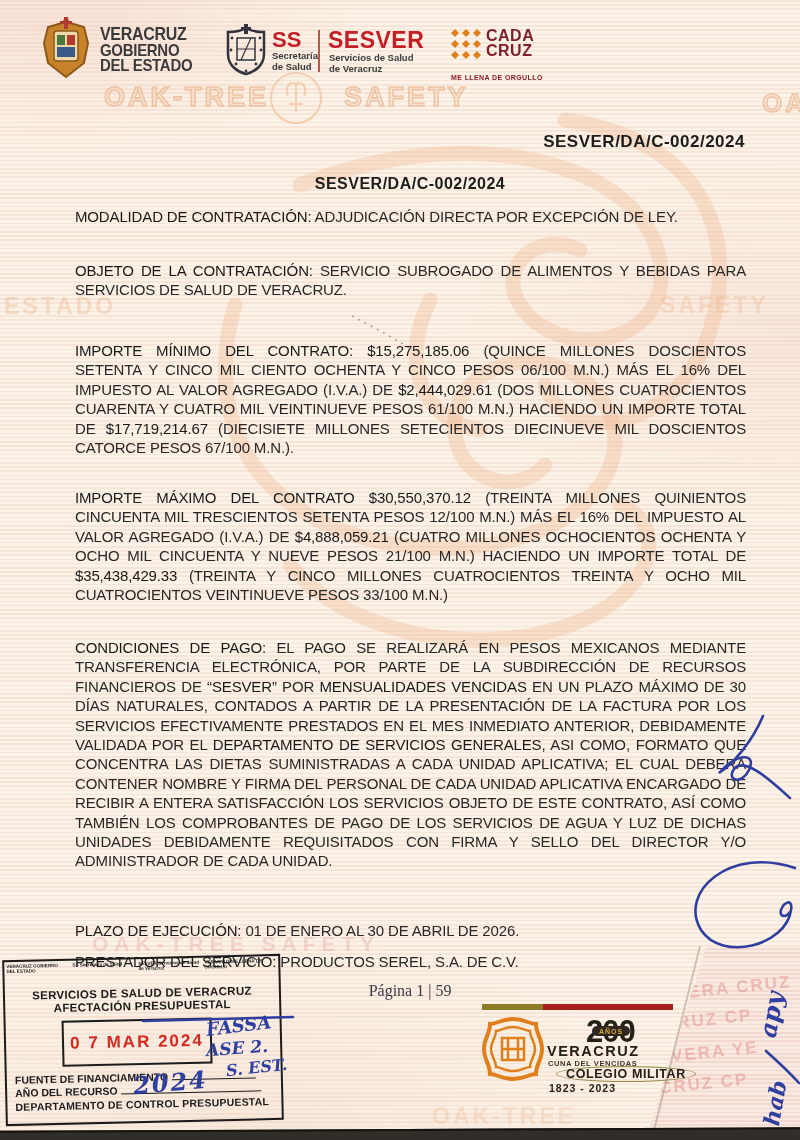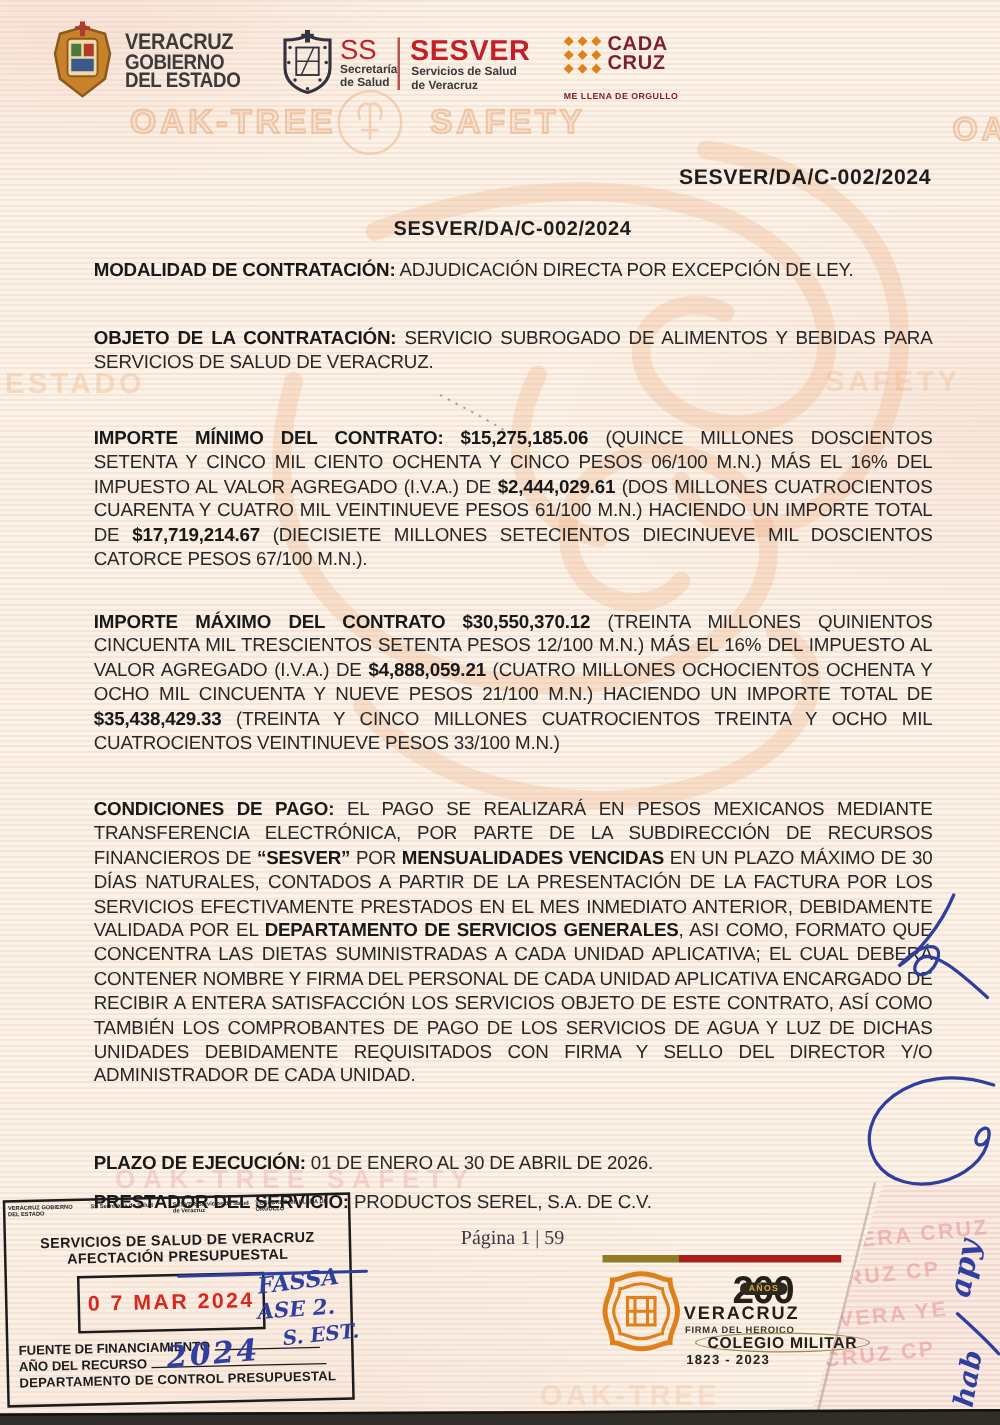--- a/index.html
+++ b/index.html
@@ -17,34 +17,34 @@
       color:rgba(240,205,175,.38);-webkit-text-stroke:1.5px rgba(231,162,112,.5);}
   .wm2{position:absolute;font-weight:800;white-space:nowrap;color:rgba(236,177,132,.5);}
   .wm-pink{position:absolute;font-weight:800;white-space:nowrap;color:rgba(231,148,148,.33);margin-top:32px;}
   .swirl{position:absolute;left:0;top:0;}
   
   .crest{position:absolute;left:40px;top:17px;}
   .gov-text{position:absolute;left:100px;top:27px;color:#3b3b3b;font-weight:800;
             line-height:13.5px;font-size:15px;letter-spacing:-.3px;transform:scaleY(1.12);transform-origin:top left;}
   .gov-text .l1{font-size:16px;}
   .ss-shield{position:absolute;left:224px;top:24px;}
-  .ss-abbr{position:absolute;left:272px;top:27px;color:#c41e26;font-weight:400;font-size:22px;}
+  .ss-abbr{position:absolute;left:272px;top:27px;color:#c41e26;font-weight:700;font-size:22px;}
   .ss-sub{position:absolute;left:272px;top:50px;color:#3a3a3a;font-size:9.5px;font-weight:700;line-height:11px;}
   .hdr-divider{position:absolute;left:318px;top:30px;width:1.5px;height:42px;background:#b8574f;}
   .sesver-abbr{position:absolute;left:328px;top:27px;color:#c41e26;font-weight:800;font-size:23px;letter-spacing:.5px;}
   .sesver-sub{position:absolute;left:329px;top:52px;color:#3a3a3a;font-size:9.5px;font-weight:700;line-height:11px;}
   .vc-icon{position:absolute;left:450px;top:27px;}
   .vc-text{position:absolute;left:486px;top:28px;color:#7d1f2b;font-weight:800;font-size:16px;line-height:15px;letter-spacing:.5px;}
   .vc-tag{position:absolute;left:451px;top:74px;color:#8b1d26;font-weight:800;font-size:7px;letter-spacing:.4px;}
   
   .ref-right{position:absolute;top:132px;right:55px;font-weight:800;font-size:17px;color:#1d1d1d;letter-spacing:.5px;}
   .ref-center{position:absolute;top:175px;left:75px;width:670px;text-align:center;font-weight:800;font-size:16px;color:#1d1d1d;letter-spacing:.5px;}
   .para{position:absolute;left:75px;width:671px;font-size:15px;line-height:19.4px;color:#272727;
         text-align:justify;letter-spacing:-.15px;}
-  .para .b{font-weight:700;color:#191919;}
+  .para .b{font-weight:400;color:#191919;}
   .p0{top:207px;} .p1{top:261px;} .p2{top:341px;} .p3{top:488px;} .p4{top:638px;} .p5{top:921px;} .p6{top:952px;}
   .page-label{position:absolute;top:982px;left:75px;width:670px;text-align:center;
               font-family:"Liberation Serif",serif;font-size:16px;color:#3a3a44;}
   
   .stamp{position:absolute;left:4px;top:957px;width:274px;height:162px;border:2.5px solid #1c1c1c;
          transform:rotate(-1.3deg);color:#1c1c1c;z-index:6;}
   .stamp-mini{position:absolute;left:2px;top:2px;width:266px;display:flex;gap:4px;}
   .stamp-mini span{font-size:4.6px;font-weight:800;line-height:5px;color:#262626;width:62px;overflow:hidden;}
   .stamp-org{position:absolute;left:0;top:28px;width:100%;text-align:center;font-weight:800;font-size:11.5px;letter-spacing:.3px;}
   .stamp-dept{position:absolute;left:0;top:41px;width:100%;text-align:center;font-weight:800;font-size:11.5px;letter-spacing:.3px;}
@@ -195,21 +195,21 @@
     <g fill="none" stroke="#e0801c">
       <path d="M32,3 C44,3 48,8 55,8 C55,18 61,22 61,33 C61,44 55,48 55,58 C48,58 44,63 32,63 C20,63 16,58 9,58 C9,48 3,44 3,33 C3,22 9,18 9,8 C16,8 20,3 32,3 Z" stroke-width="4"></path>
       <path d="M32,11 C41,11 44,15 49,15 C49,22 54,25 54,33 C54,41 49,44 49,51 C44,51 41,55 32,55 C23,55 20,51 15,51 C15,44 10,41 10,33 C10,25 15,22 15,15 C20,15 23,11 32,11 Z" stroke-width="2.5"></path>
       <rect x="21" y="22" width="22" height="22" stroke-width="2.5"></rect>
       <path d="M27,22 v22 M37,22 v22 M21,33 h22" stroke-width="2.5"></path>
     </g>
   </svg>
   <div class="bic-200">200</div>
   <div class="bic-anos">AÑOS</div>
   <div class="bic-state">VERACRUZ</div>
-  <div class="bic-cuna">FIRMA DEL HEROICO</div>
+  <div class="bic-cuna">CUNA DEL VENCIDAS</div>
   <div class="bic-colegio">COLEGIO MILITAR</div>
   <div class="bic-years">1823 - 2023</div>
 
   <div class="stamp">
     <div class="stamp-mini">
       <span>VERACRUZ GOBIERNO DEL ESTADO</span>
       <span>SS Secretaría de Salud</span>
       <span>SESVER Servicios de Salud de Veracruz</span>
       <span>VERACRUZ ME LLENA DE ORGULLO</span>
     </div>

